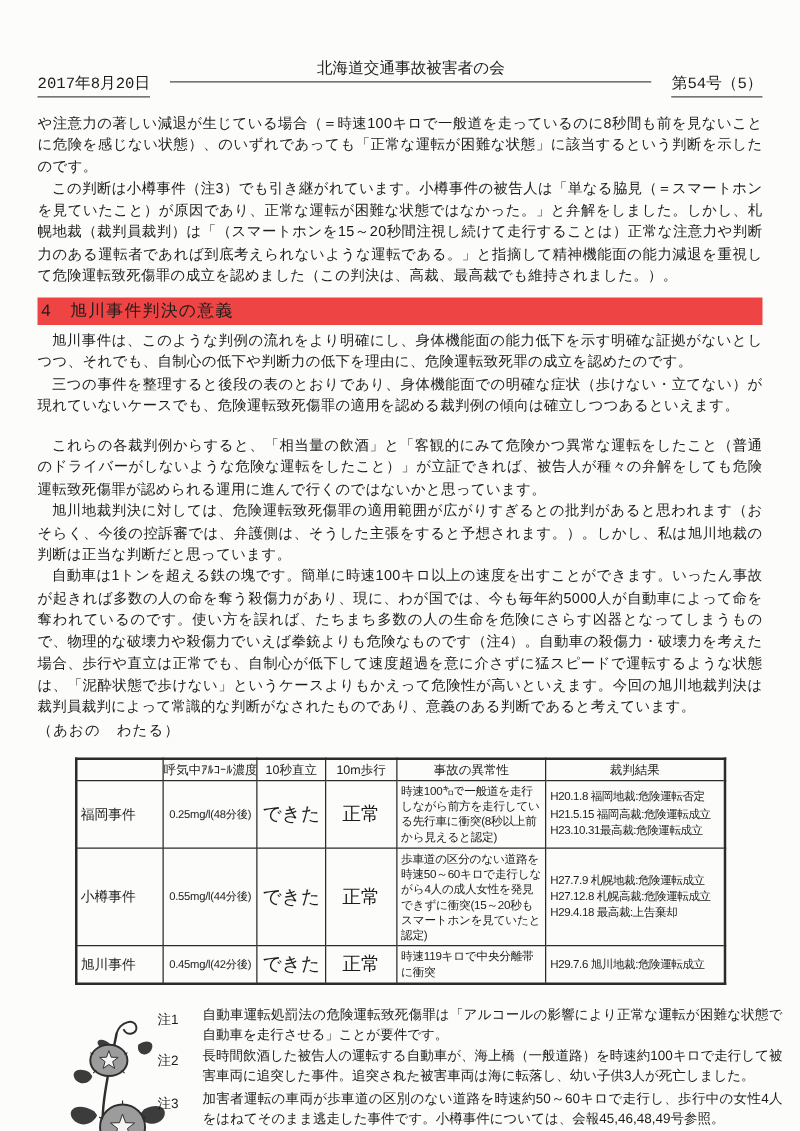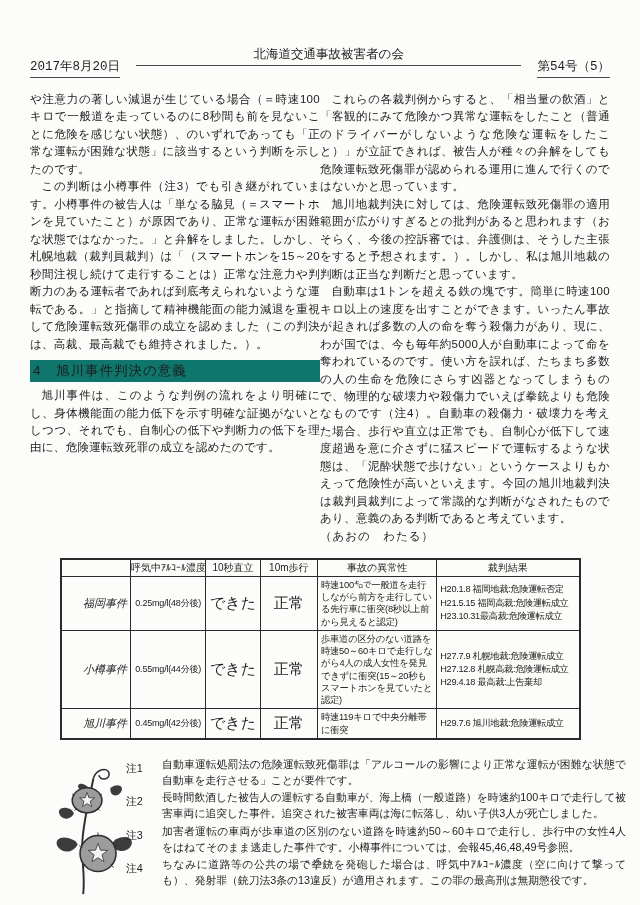--- a/index.html
+++ b/index.html
@@ -18,34 +18,34 @@
   
   .header{
     display:flex;align-items:flex-end;
     font-family:"Liberation Serif","DejaVu Serif",serif;
     font-size:12.5px;
     margin-bottom:13px;
   }
   .header .seg{border-bottom:1px solid #4a4a4a;padding-bottom:2px;white-space:nowrap;font-family:Liberation Mono, monospace;}
   .h-org{flex:1;text-align:center;margin:12px 16px;}
   
-  .columns{display:flex;}
+  .columns{display:flex;gap:14px;flex-direction:column;}
   .col{flex:1;min-width:0;}
   .para{
     margin:0;
     font-size:11.5px;
     line-height:1.52;
     text-align:justify;
     text-justify:inter-ideograph;
     letter-spacing:0.3px;
   }
   .para.indent{text-indent:1em;}
   .sec-heading{
     margin:7px 0 5px 0;
-    background:#0f766e;
+    background:#ef4444;
     font-size:13.5px;
     padding:2px 5px 2px 3px;
     letter-spacing:1px;
   }
   .signature{
     font-size:11.5px;
     padding-right:6px;
     margin-top:1px;
     letter-spacing:1px;
   }
@@ -69,21 +69,21 @@
     padding:1px 0;
     white-space:nowrap;
     overflow:hidden;
   }
   .col-case{width:13.5%;}
   .col-alc{width:14.5%;}
   .col-stand{width:10.5%;}
   .col-walk{width:11%;}
   .col-abn{width:23%;}
   .col-res{width:27.5%;}
-  .cell-case{font-size:11px;text-align:right;font-style:italic;}
+  .cell-case{font-size:11px;text-align:left;}
   .cell-alc{font-size:9px;text-align:center;white-space:nowrap;letter-spacing:-0.2px;}
   .cell-mid{font-size:15px;text-align:center;}
   .cell-abn{font-size:9.3px;line-height:1.32;text-align:left;letter-spacing:-0.2px;}
   .cell-res{font-size:9.2px;line-height:1.45;text-align:left;letter-spacing:-0.3px;}
   .cell-res div{white-space:nowrap;overflow:hidden;}
   
   .notes{
     position:relative;
     margin:16px 0 0 96px;
     width:500px;
@@ -124,20 +124,21 @@
     <span class="seg h-org">北海道交通事故被害者の会</span>
     <span class="seg h-issue">第54号（5）</span>
   </div>
 
   <div class="columns">
     <div class="col">
       <p class="para">や注意力の著しい減退が生じている場合（＝時速100キロで一般道を走っているのに8秒間も前を見ないことに危険を感じない状態）、のいずれであっても「正常な運転が困難な状態」に該当するという判断を示したのです。</p>
       <p class="para indent">この判断は小樽事件（注3）でも引き継がれています。小樽事件の被告人は「単なる脇見（＝スマートホンを見ていたこと）が原因であり、正常な運転が困難な状態ではなかった。」と弁解をしました。しかし、札幌地裁（裁判員裁判）は「（スマートホンを15～20秒間注視し続けて走行することは）正常な注意力や判断力のある運転者であれば到底考えられないような運転である。」と指摘して精神機能面の能力減退を重視して危険運転致死傷罪の成立を認めました（この判決は、高裁、最高裁でも維持されました。）。</p>
       <div class="sec-heading">4　旭川事件判決の意義</div>
       <p class="para indent">旭川事件は、このような判例の流れをより明確にし、身体機能面の能力低下を示す明確な証拠がないとしつつ、それでも、自制心の低下や判断力の低下を理由に、危険運転致死罪の成立を認めたのです。</p>
+      <p class="para indent">三つの事件を整理すると後段の表のとおりであり、身体機能面での明確な症状（歩けない・立てない）が現れていないケースでも、危険運転致死傷罪の適用を認める裁判例の傾向は確立しつつあるといえます。</p>
     </div>
     <div class="col">
       <p class="para indent">これらの各裁判例からすると、「相当量の飲酒」と「客観的にみて危険かつ異常な運転をしたこと（普通のドライバーがしないような危険な運転をしたこと）」が立証できれば、被告人が種々の弁解をしても危険運転致死傷罪が認められる運用に進んで行くのではないかと思っています。</p>
       <p class="para indent">旭川地裁判決に対しては、危険運転致死傷罪の適用範囲が広がりすぎるとの批判があると思われます（おそらく、今後の控訴審では、弁護側は、そうした主張をすると予想されます。）。しかし、私は旭川地裁の判断は正当な判断だと思っています。</p>
       <p class="para indent">自動車は1トンを超える鉄の塊です。簡単に時速100キロ以上の速度を出すことができます。いったん事故が起きれば多数の人の命を奪う殺傷力があり、現に、わが国では、今も毎年約5000人が自動車によって命を奪われているのです。使い方を誤れば、たちまち多数の人の生命を危険にさらす凶器となってしまうもので、物理的な破壊力や殺傷力でいえば拳銃よりも危険なものです（注4）。自動車の殺傷力・破壊力を考えた場合、歩行や直立は正常でも、自制心が低下して速度超過を意に介さずに猛スピードで運転するような状態は、「泥酔状態で歩けない」というケースよりもかえって危険性が高いといえます。今回の旭川地裁判決は裁判員裁判によって常識的な判断がなされたものであり、意義のある判断であると考えています。</p>
       <div class="signature">（あおの　わたる）</div>
     </div>
   </div>
 
   <table class="case-table">

